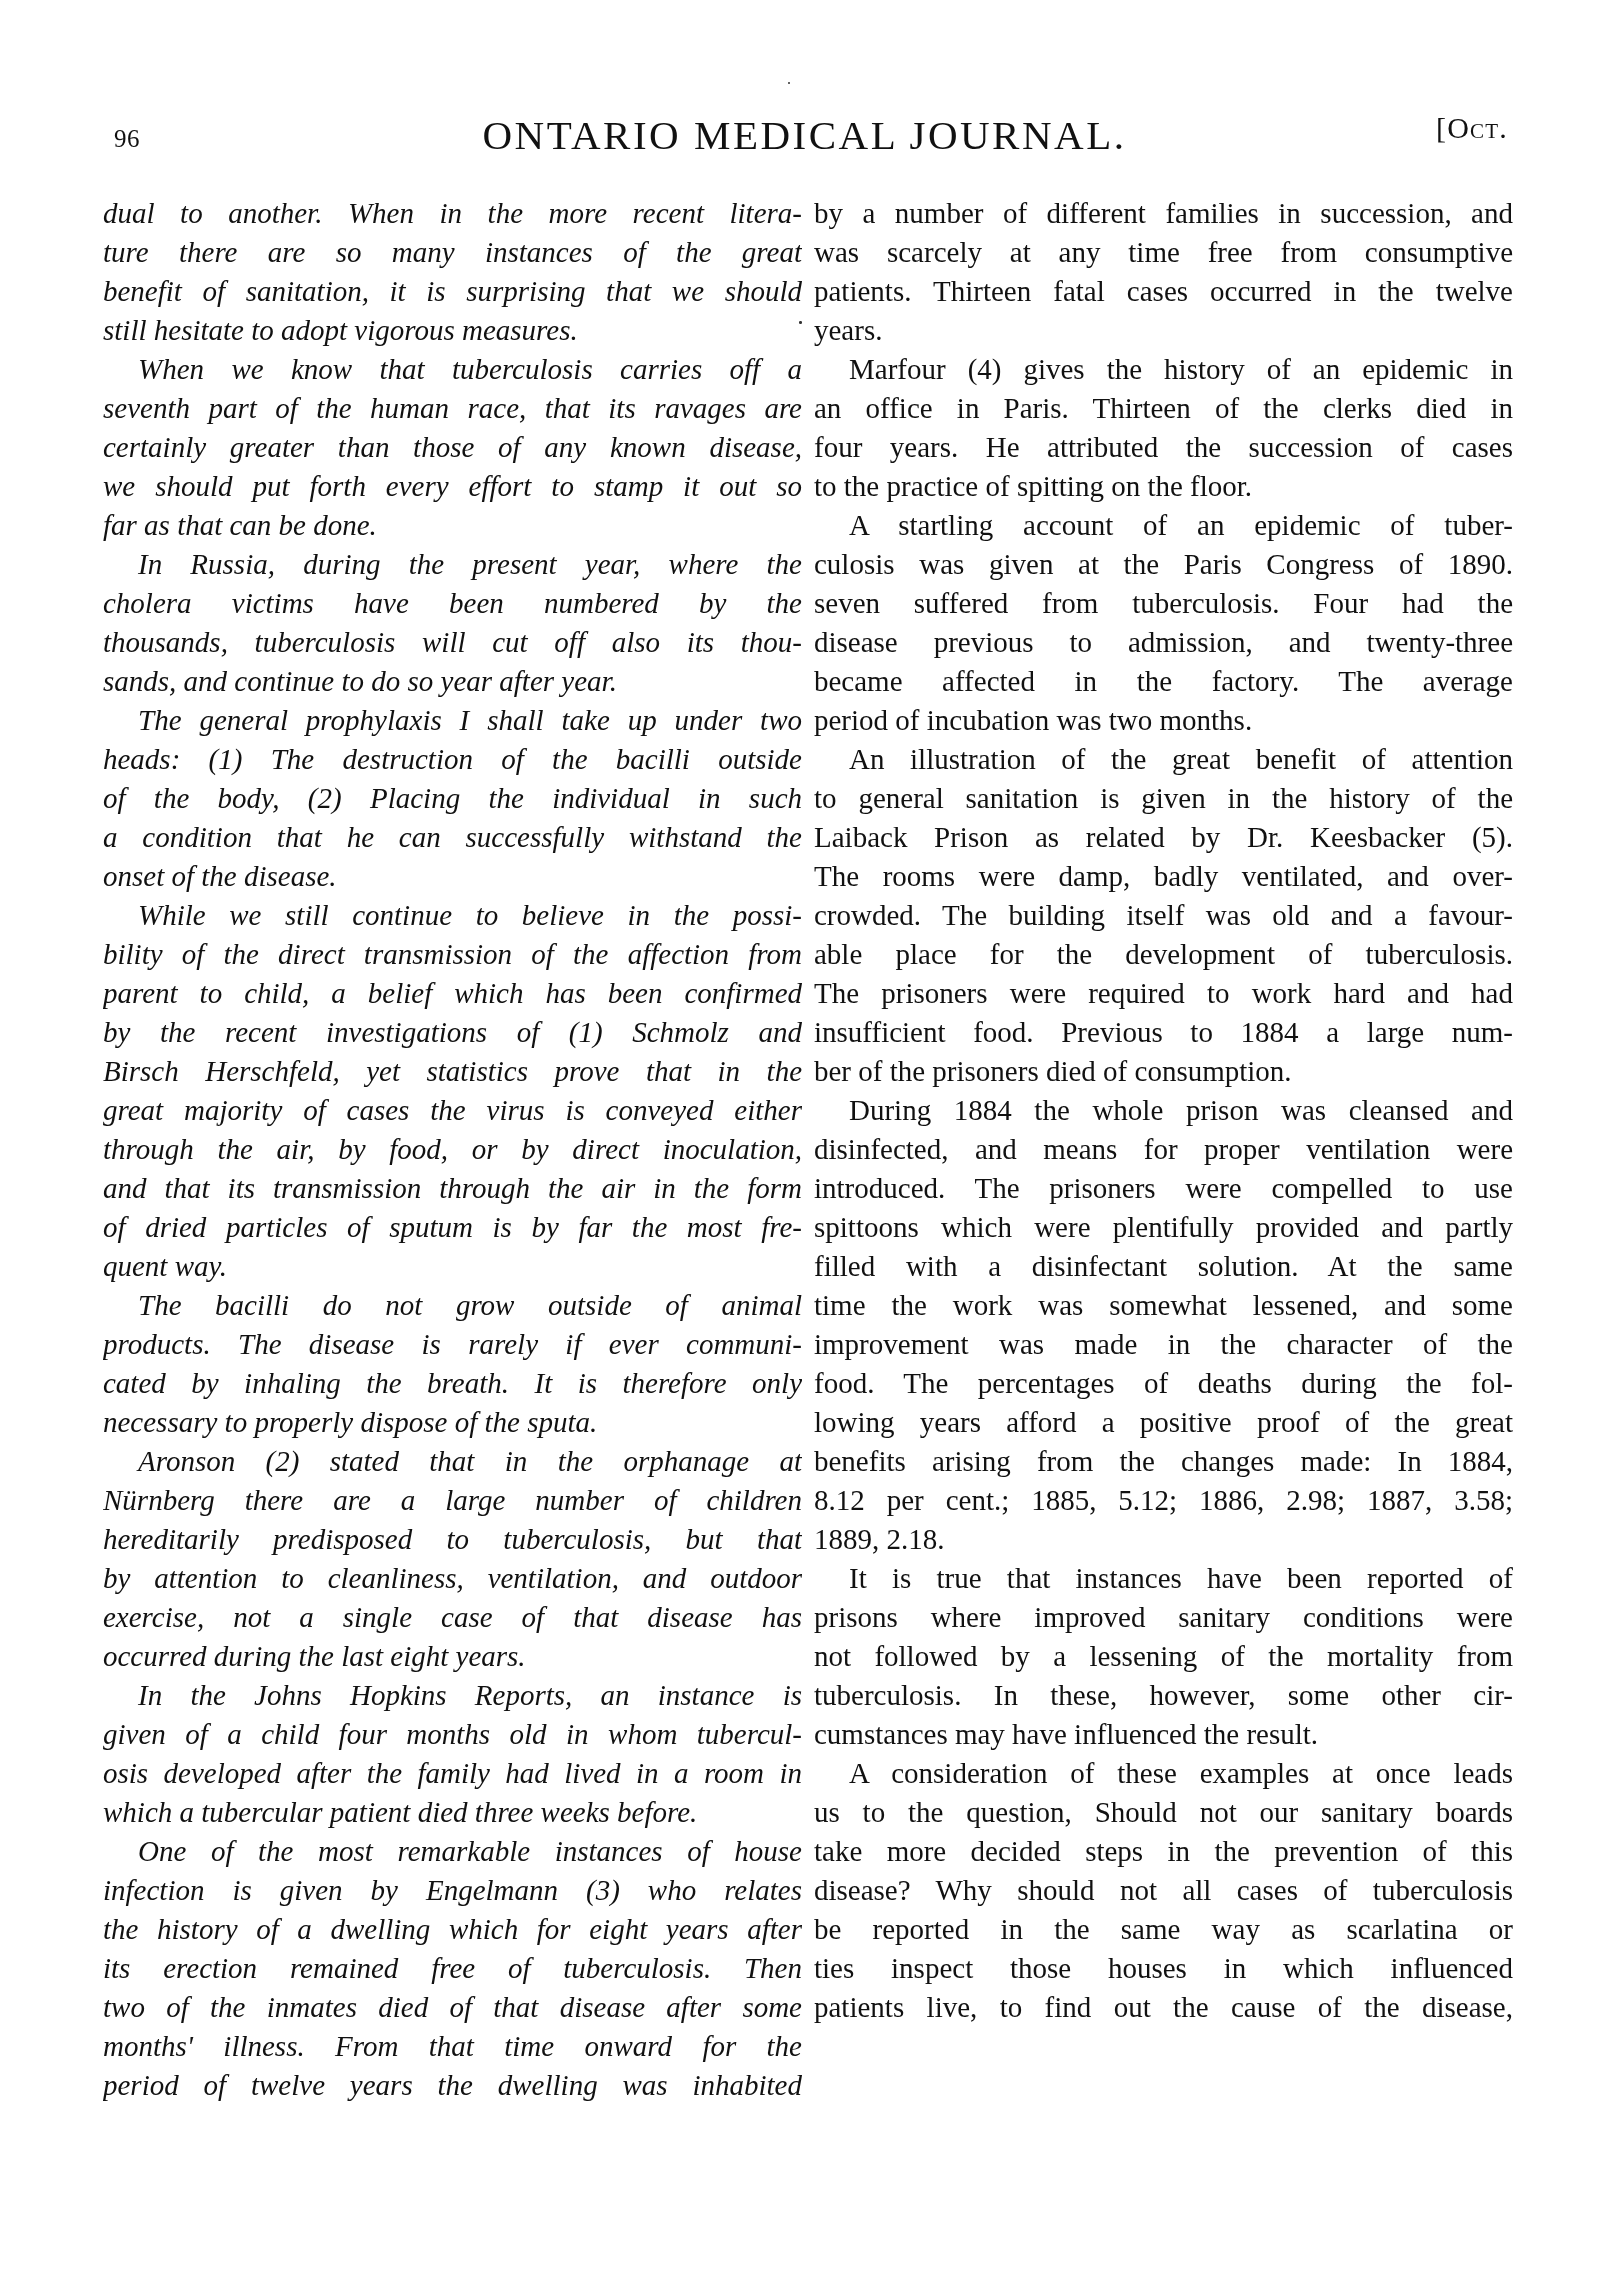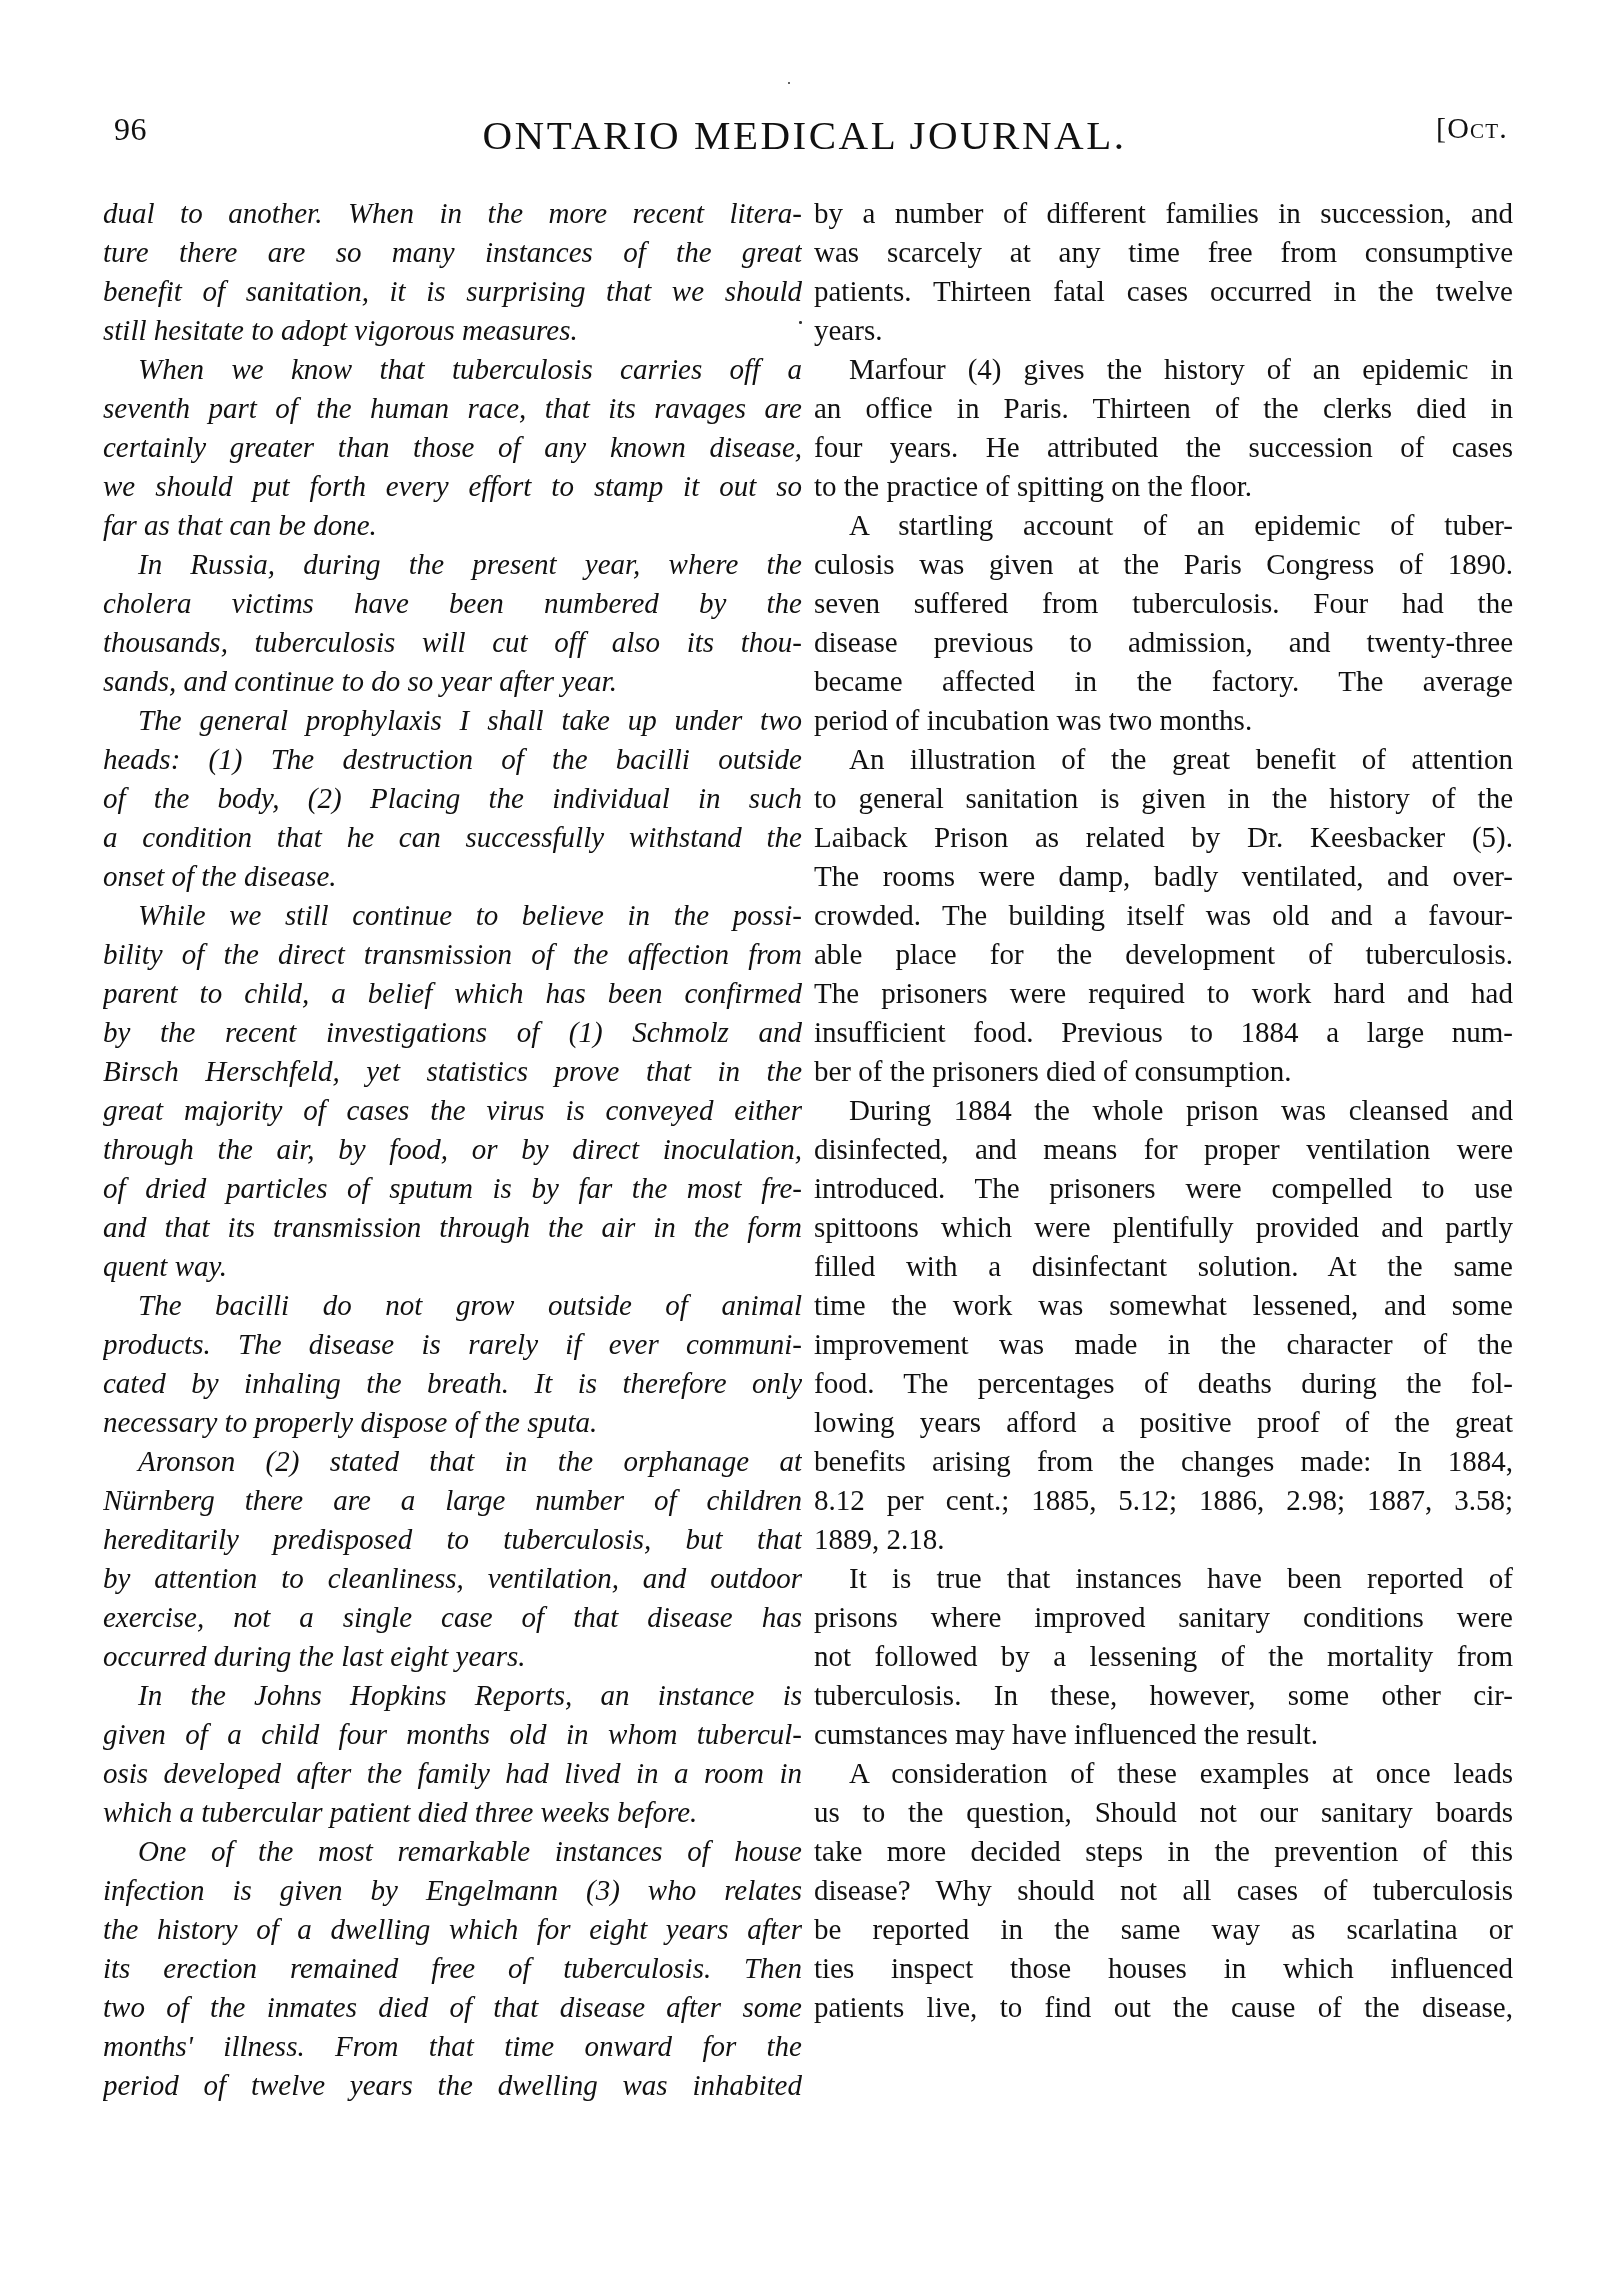--- a/index.html
+++ b/index.html
@@ -18,22 +18,22 @@
     .header {
       position: absolute;
       top: 111px;
       left: 0;
       width: 1609px;
       height: 50px;
     }
     .page-number {
       position: absolute;
       left: 114px;
-      top: 0;
-      font-size: 32px;
+      top: 14px;
+      font-size: 25px;
       letter-spacing: 0.6px;
     }
     .running-title {
       position: absolute;
       left: 0;
       width: 1609px;
       top: 0;
       text-align: center;
       font-size: 41px;
       letter-spacing: 2.5px;
@@ -101,22 +101,22 @@
     <span class="line">of the body, (2) Placing the individual in such</span>
     <span class="line">a condition that he can successfully withstand the</span>
     <span class="line last">onset of the disease.</span>
     <span class="line indent">While we still continue to believe in the possi-</span>
     <span class="line">bility of the direct transmission of the affection from</span>
     <span class="line">parent to child, a belief which has been confirmed</span>
     <span class="line">by the recent investigations of (1) Schmolz and</span>
     <span class="line">Birsch Herschfeld, yet statistics prove that in the</span>
     <span class="line">great majority of cases the virus is conveyed either</span>
     <span class="line">through the air, by food, or by direct inoculation,</span>
+    <span class="line">and that its transmission through the air in the form</span>
     <span class="line">of dried particles of sputum is by far the most fre-</span>
-    <span class="line">and that its transmission through the air in the form</span>
     <span class="line last">quent way.</span>
     <span class="line indent">The bacilli do not grow outside of animal</span>
     <span class="line">products.  The disease is rarely if ever communi-</span>
     <span class="line">cated by inhaling the breath.  It is therefore only</span>
     <span class="line last">necessary to properly dispose of the sputa.</span>
     <span class="line indent">Aronson (2) stated that in the orphanage at</span>
     <span class="line">Nürnberg there are a large number of children</span>
     <span class="line">hereditarily predisposed to tuberculosis, but that</span>
     <span class="line">by attention to cleanliness, ventilation, and outdoor</span>
     <span class="line">exercise, not a single case of that disease has</span>

